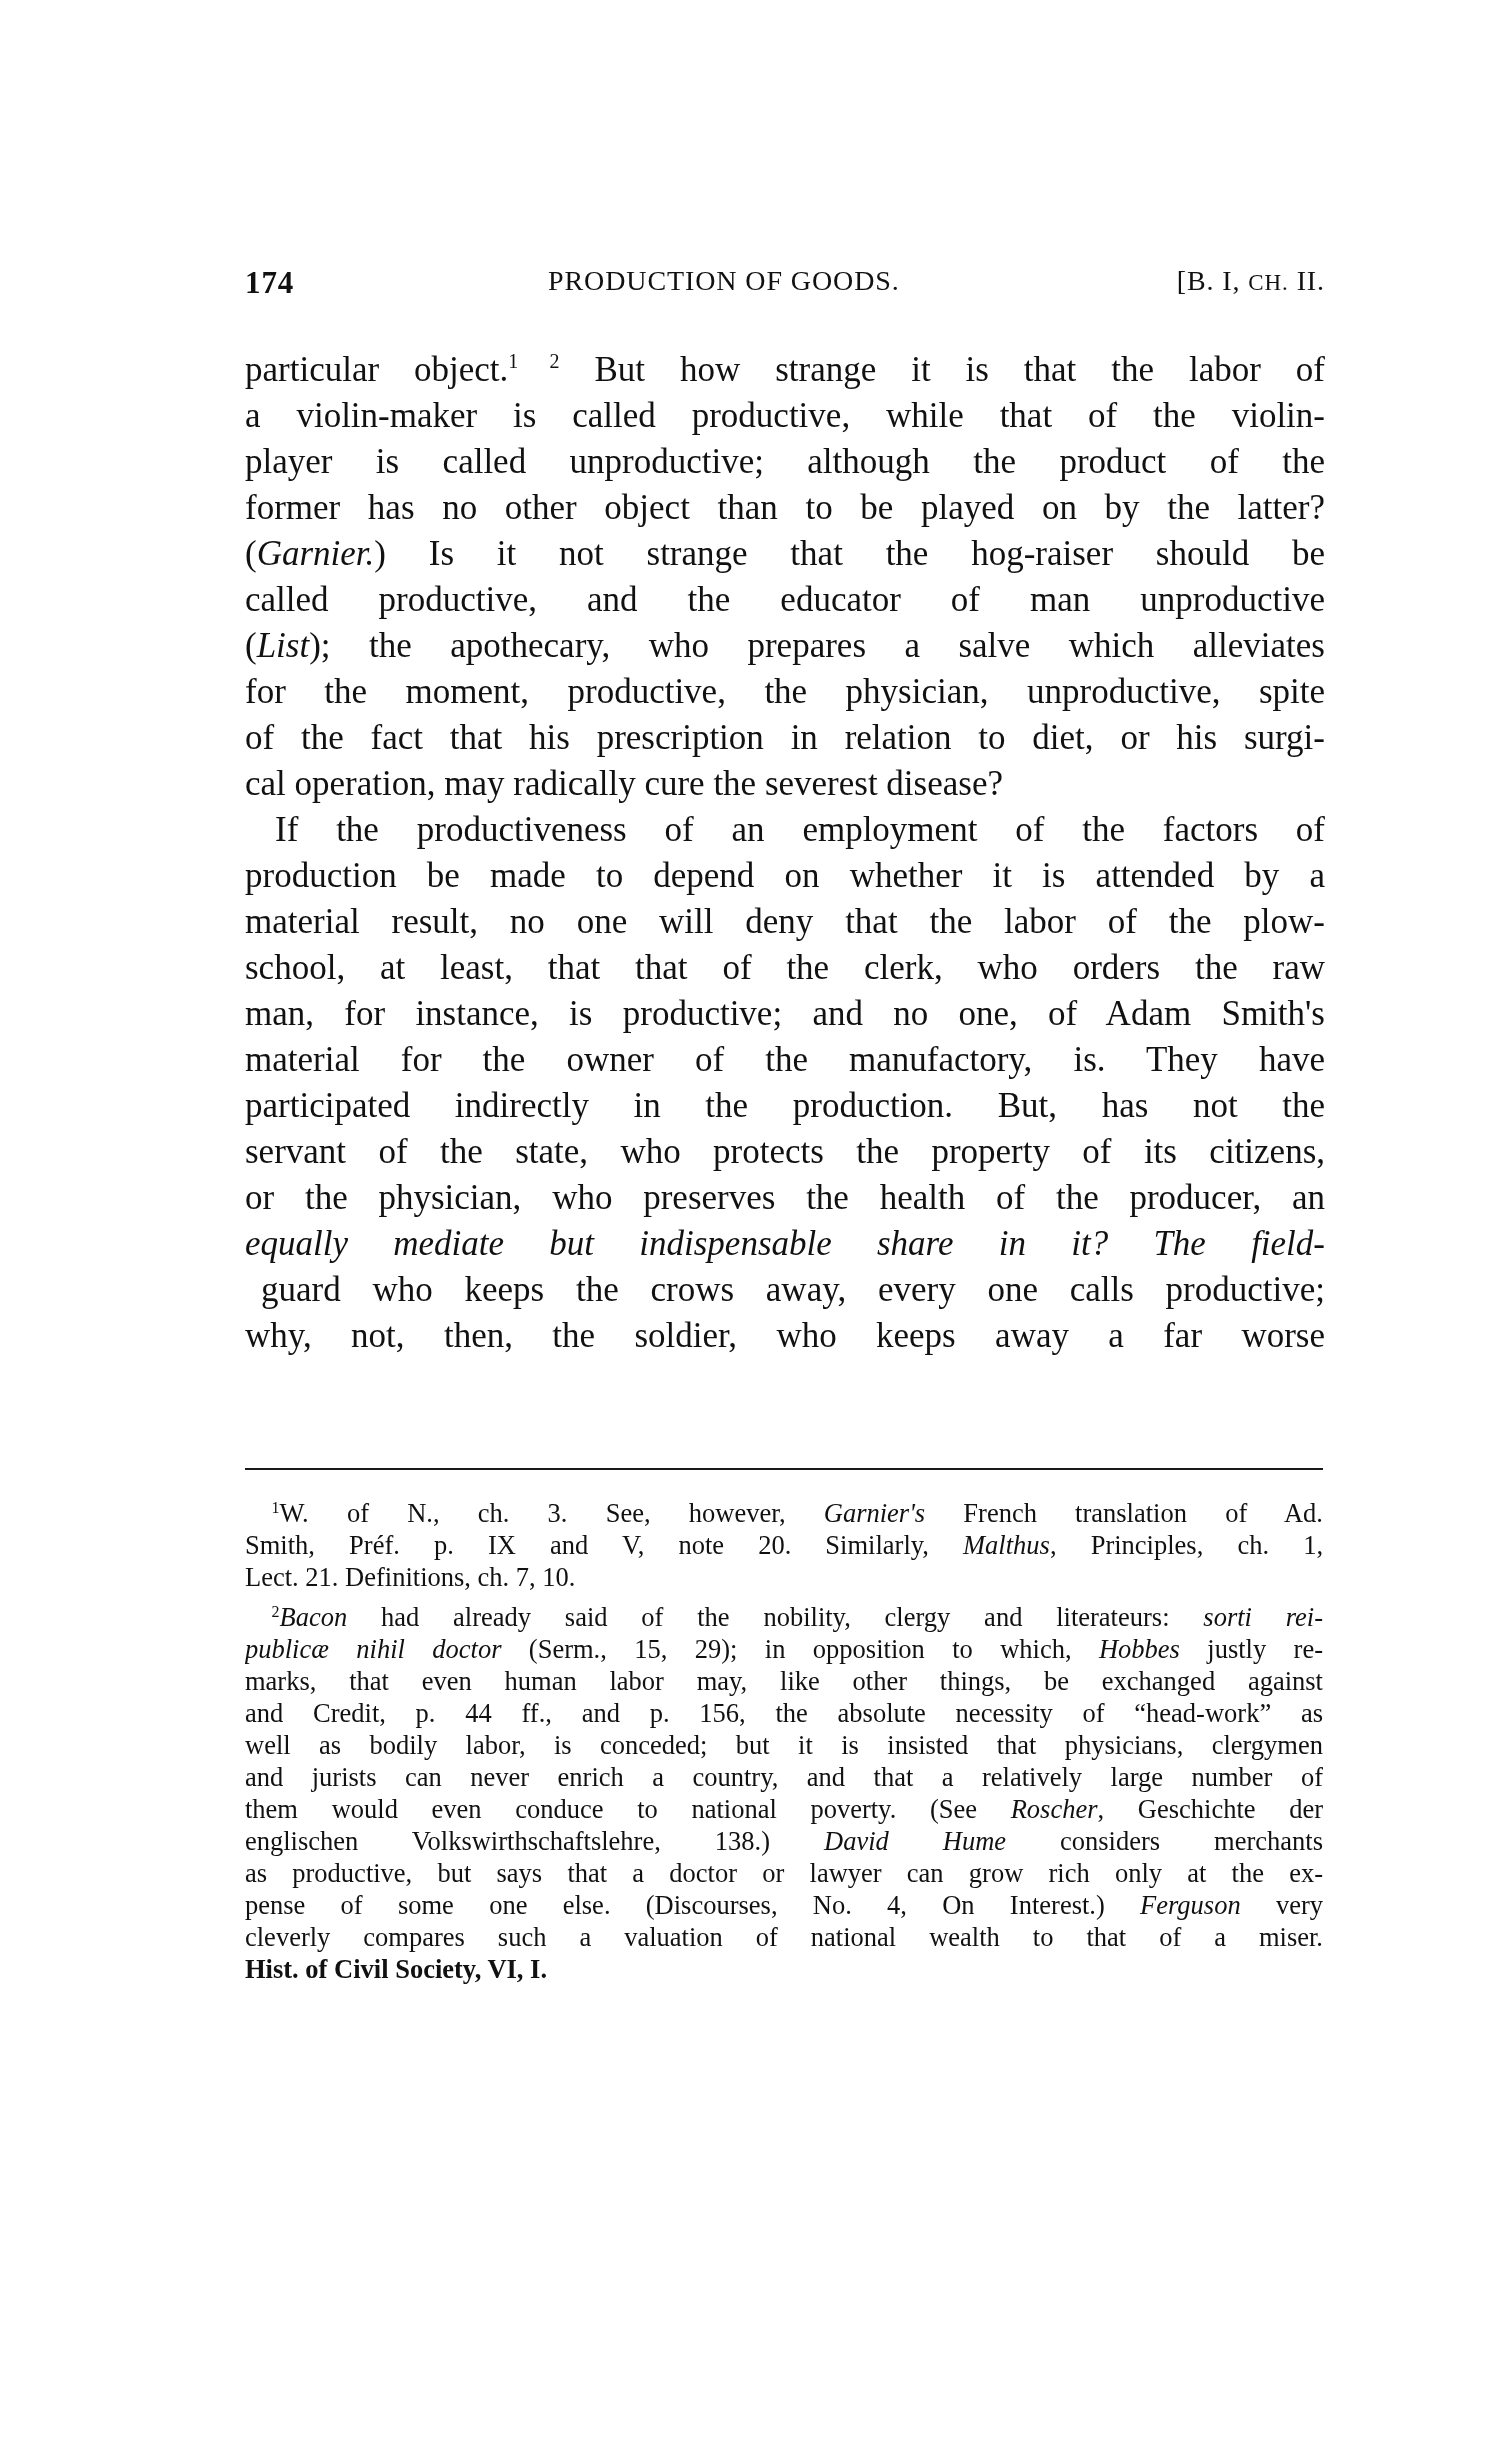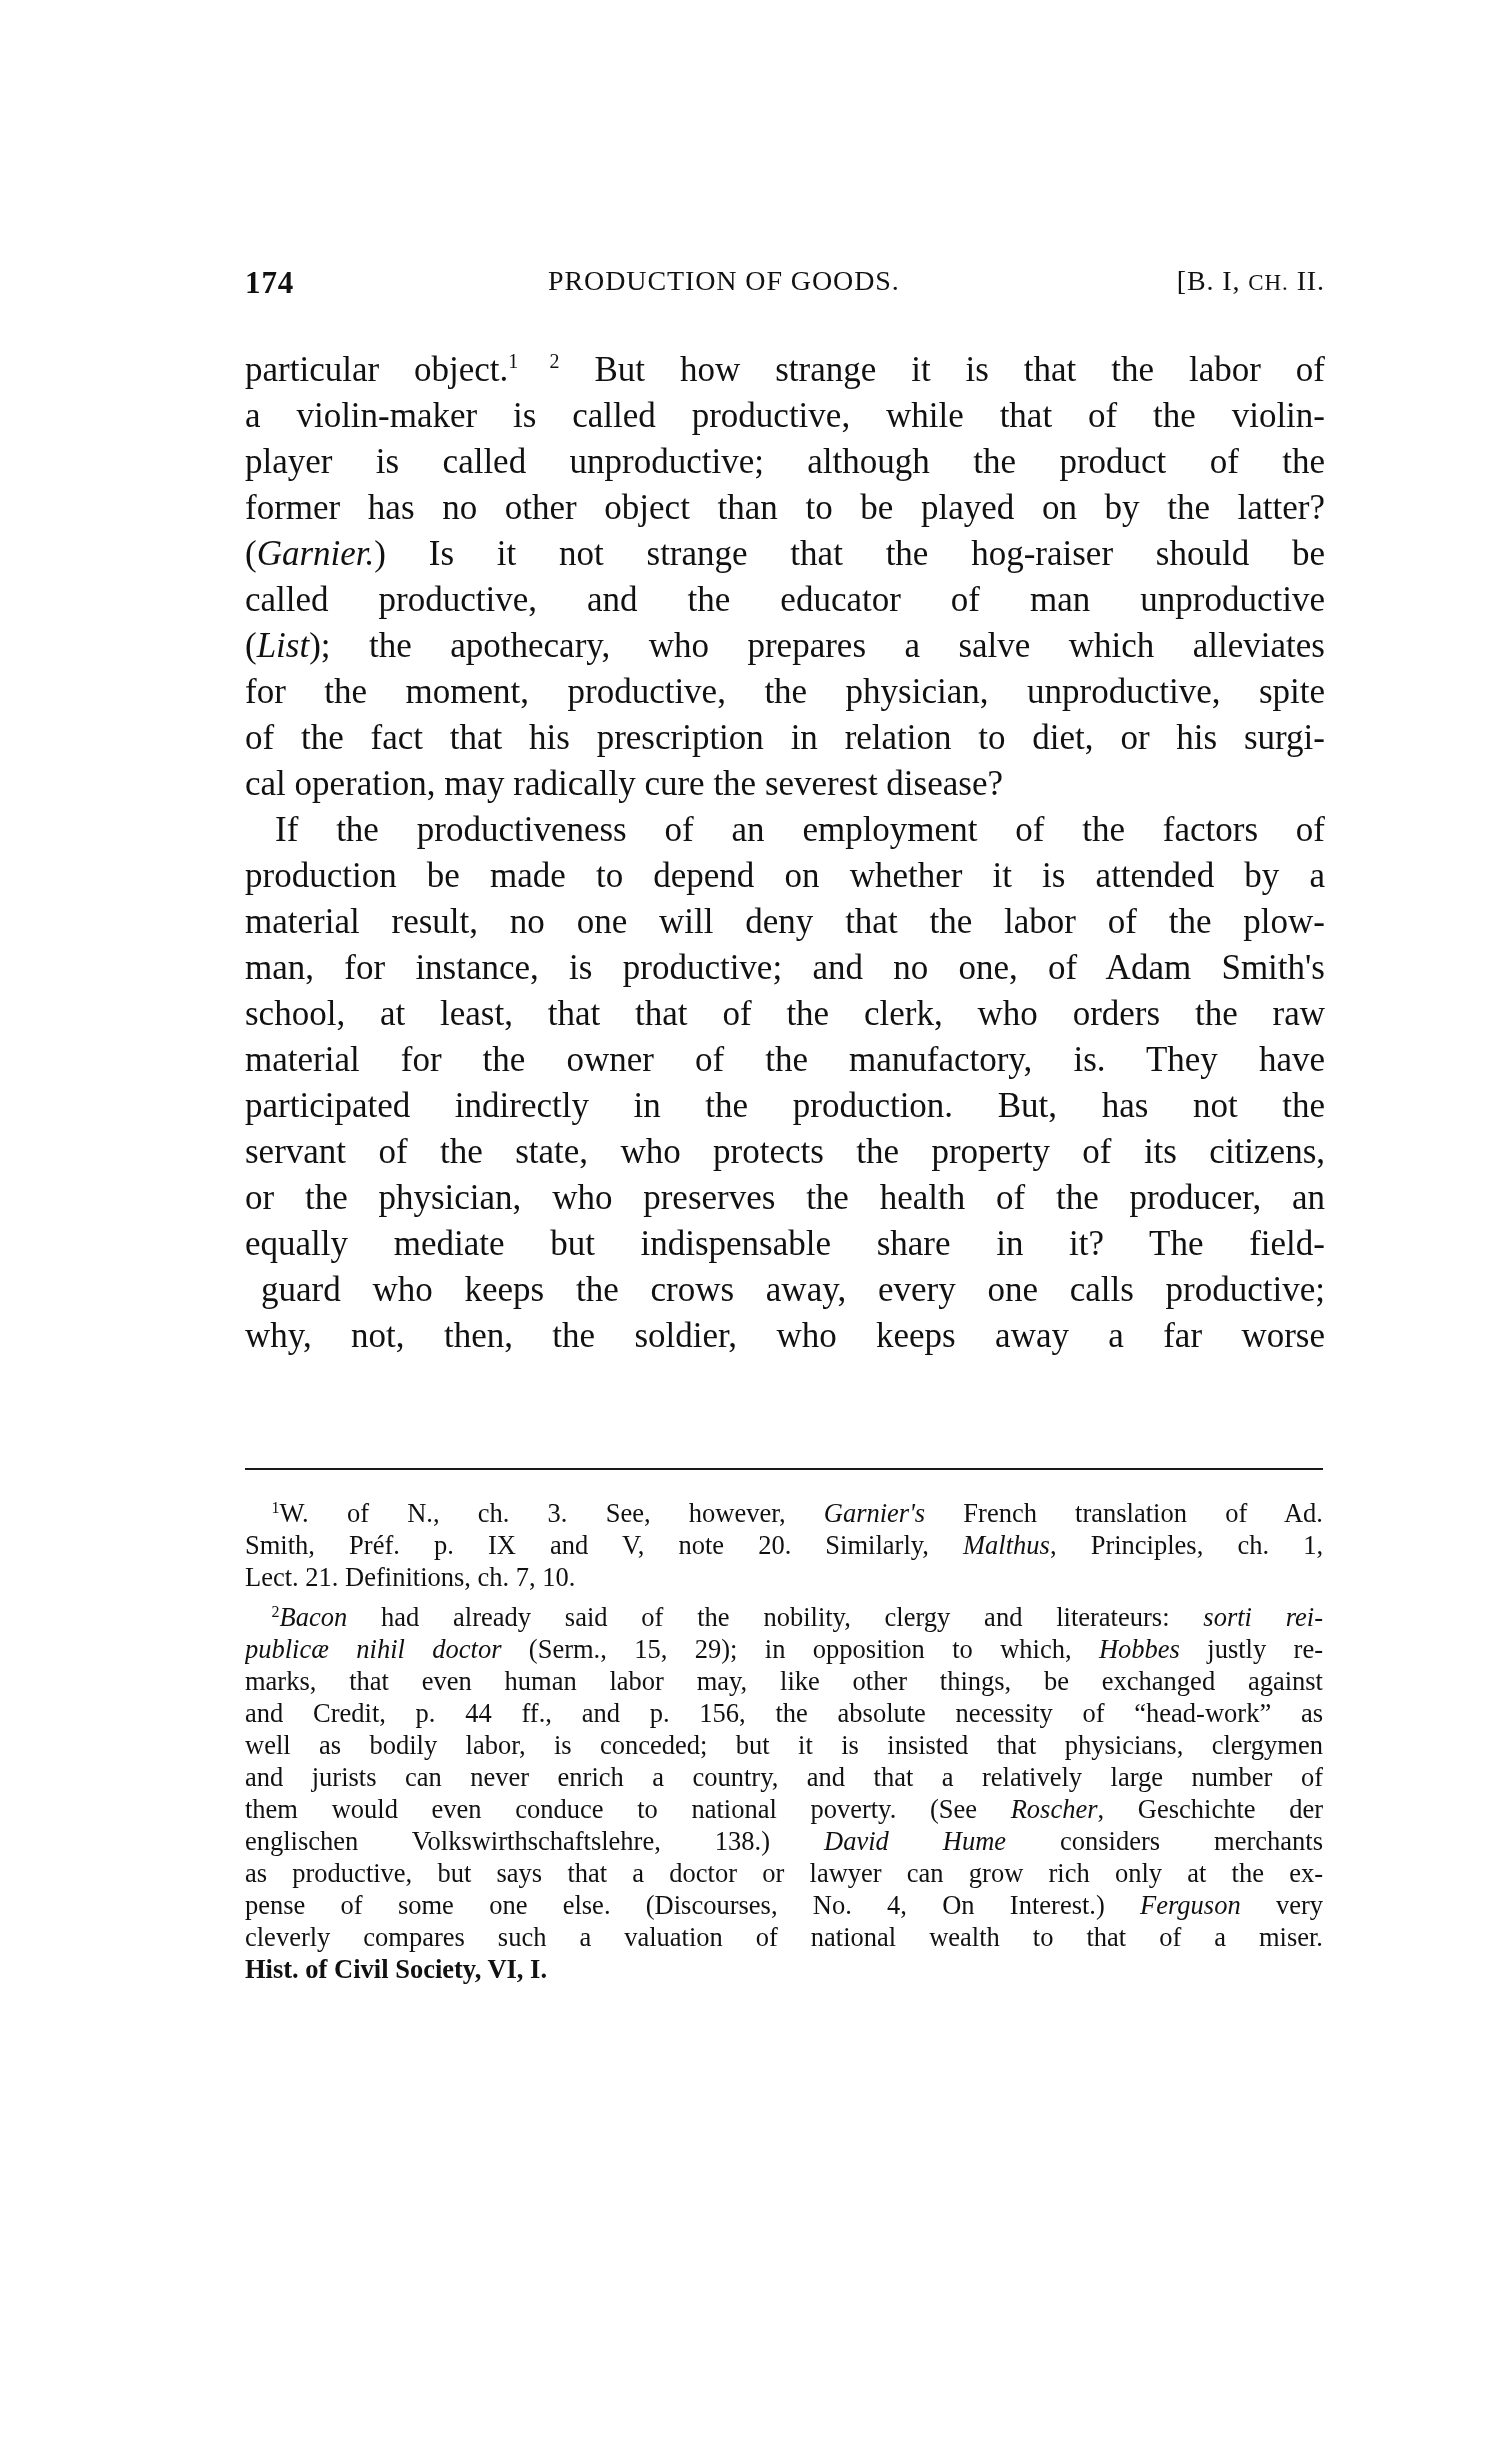--- a/index.html
+++ b/index.html
@@ -50,27 +50,27 @@
     <span class="line" style="white-space: normal; overflow: hidden;">former has no other object than to be played on by the latter?</span>
     <span class="line" style="white-space: normal; overflow: hidden;"><span>(</span><em>Garnier.</em><span>) Is it not strange that the hog-raiser should be</span></span>
     <span class="line" style="white-space: normal; overflow: hidden;">called productive, and the educator of man unproductive</span>
     <span class="line" style="white-space: normal; overflow: hidden;"><span>(</span><em>List</em><span>); the apothecary, who prepares a salve which alleviates</span></span>
     <span class="line" style="white-space: normal; overflow: hidden;">for the moment, productive, the physician, unproductive, spite</span>
     <span class="line" style="white-space: normal; overflow: hidden;">of the fact that his prescription in relation to diet, or his surgi-</span>
     <span class="line last">cal operation, may radically cure the severest disease?</span>
     <span class="line indent" style="white-space: normal; overflow: hidden;">If the productiveness of an employment of the factors of</span>
     <span class="line" style="white-space: normal; overflow: hidden;">production be made to depend on whether it is attended by a</span>
     <span class="line" style="white-space: normal; overflow: hidden;">material result, no one will deny that the labor of the plow-</span>
+    <span class="line" style="white-space: normal; overflow: hidden;">school, at least, that that of the clerk, who orders the raw</span>
     <span class="line" style="white-space: normal; overflow: hidden;">man, for instance, is productive; and no one, of Adam Smith's</span>
-    <span class="line" style="white-space: normal; overflow: hidden;">school, at least, that that of the clerk, who orders the raw</span>
     <span class="line" style="white-space: normal; overflow: hidden;">material for the owner of the manufactory, is. They have</span>
     <span class="line" style="white-space: normal; overflow: hidden;">participated indirectly in the production. But, has not the</span>
     <span class="line" style="white-space: normal; overflow: hidden;">servant of the state, who protects the property of its citizens,</span>
     <span class="line" style="white-space: normal; overflow: hidden;">or the physician, who preserves the health of the producer, an</span>
-    <span class="line" style="white-space: normal; overflow: hidden;">equally mediate but indispensable share in it? The field-</span>
+    <span class="line" style="white-space: normal; overflow: hidden; font-style: italic;">equally mediate but indispensable share in it? The field-</span>
     <span class="line" style="white-space: normal; overflow: hidden; margin-left: 16px;">guard who keeps the crows away, every one calls productive;</span>
     <span class="line" style="white-space: normal; overflow: hidden;">why, not, then, the soldier, who keeps away a far worse</span>
   </div>
 
   <div class="footnote-rule"></div>
 
   <div class="footnotes">
     <div>
       <span class="line indent" style="white-space: normal; overflow: hidden;"><sup>1</sup><span>W. of N., ch. 3. See, however, </span><em>Garnier's</em><span> French translation of Ad.</span></span>
       <span class="line" style="white-space: normal; overflow: hidden;"><span>Smith, Préf. p. IX and V, note 20. Similarly, </span><em>Malthus</em><span>, Principles, ch. 1,</span></span>

